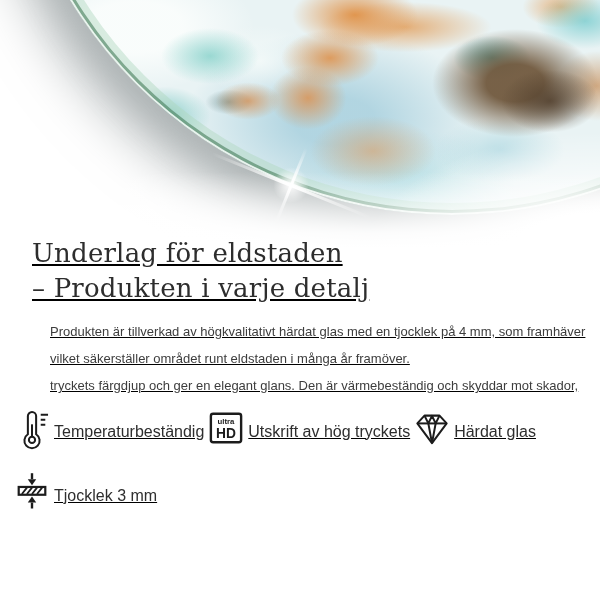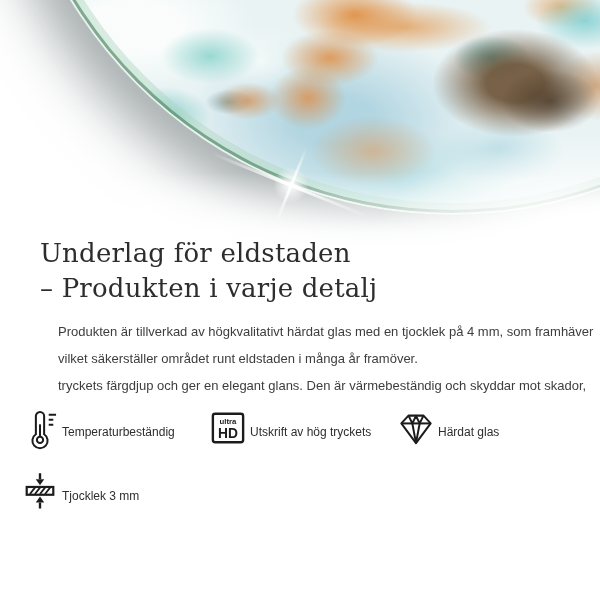--- a/index.html
+++ b/index.html
@@ -56,33 +56,33 @@
   .fade-right {
     position:absolute; right:0; top:100px; width:260px; height:148px;
     background:radial-gradient(130% 130% at 100% 115%, #fff 30%, rgba(255,255,255,0) 72%);
   }
   .fade-bottom {
     position:absolute; left:0; right:0; top:172px; height:76px;
     background:linear-gradient(to bottom, rgba(255,255,255,0), rgba(255,255,255,0.92) 80%, #fff);
   }
 
   
-  .content { position:absolute; top:236px; left:40px; right:40px; }
+  .content { position:absolute; top:236px; left:32px; right:40px;text-decoration:underline; }
   h1 {
     margin:0; font-family:"DejaVu Serif", serif; font-weight:400;
     font-size:26px; line-height:35px; color:#2d2d2d; letter-spacing:0.2px;
   }
   .h-line { display:block; white-space:nowrap; }
   .intro { margin:12px 18px 0; font-size:13px; line-height:27px; color:#3d3d3d; }
   .p-line { display:block; white-space:nowrap; }
 
   .features { margin:5px -22px 0; display:grid; grid-template-columns:1fr 1fr 1fr; row-gap:16px; }
   .feature { display:flex; flex-direction:row; align-items:center; }
   .icon-box { height:48px; display:flex; align-items:center; justify-content:center; }
-  .feature-label { margin-top:7px; font-size:12px; color:#2e2e2e; white-space:nowrap; }
+  .feature-label { margin-top:7px; font-size:16px; color:#2e2e2e; white-space:nowrap; }
   .ic { stroke:#1c1c1c; fill:none; stroke-width:2.2; }
   .ic text { stroke:none; fill:#1c1c1c; font-family:"Liberation Sans", sans-serif; font-weight:bold; }
 </style>
 </head>
 <body>
 
 <div class="page">
 
   <div class="hero">
     <div class="glass-circle"></div>

